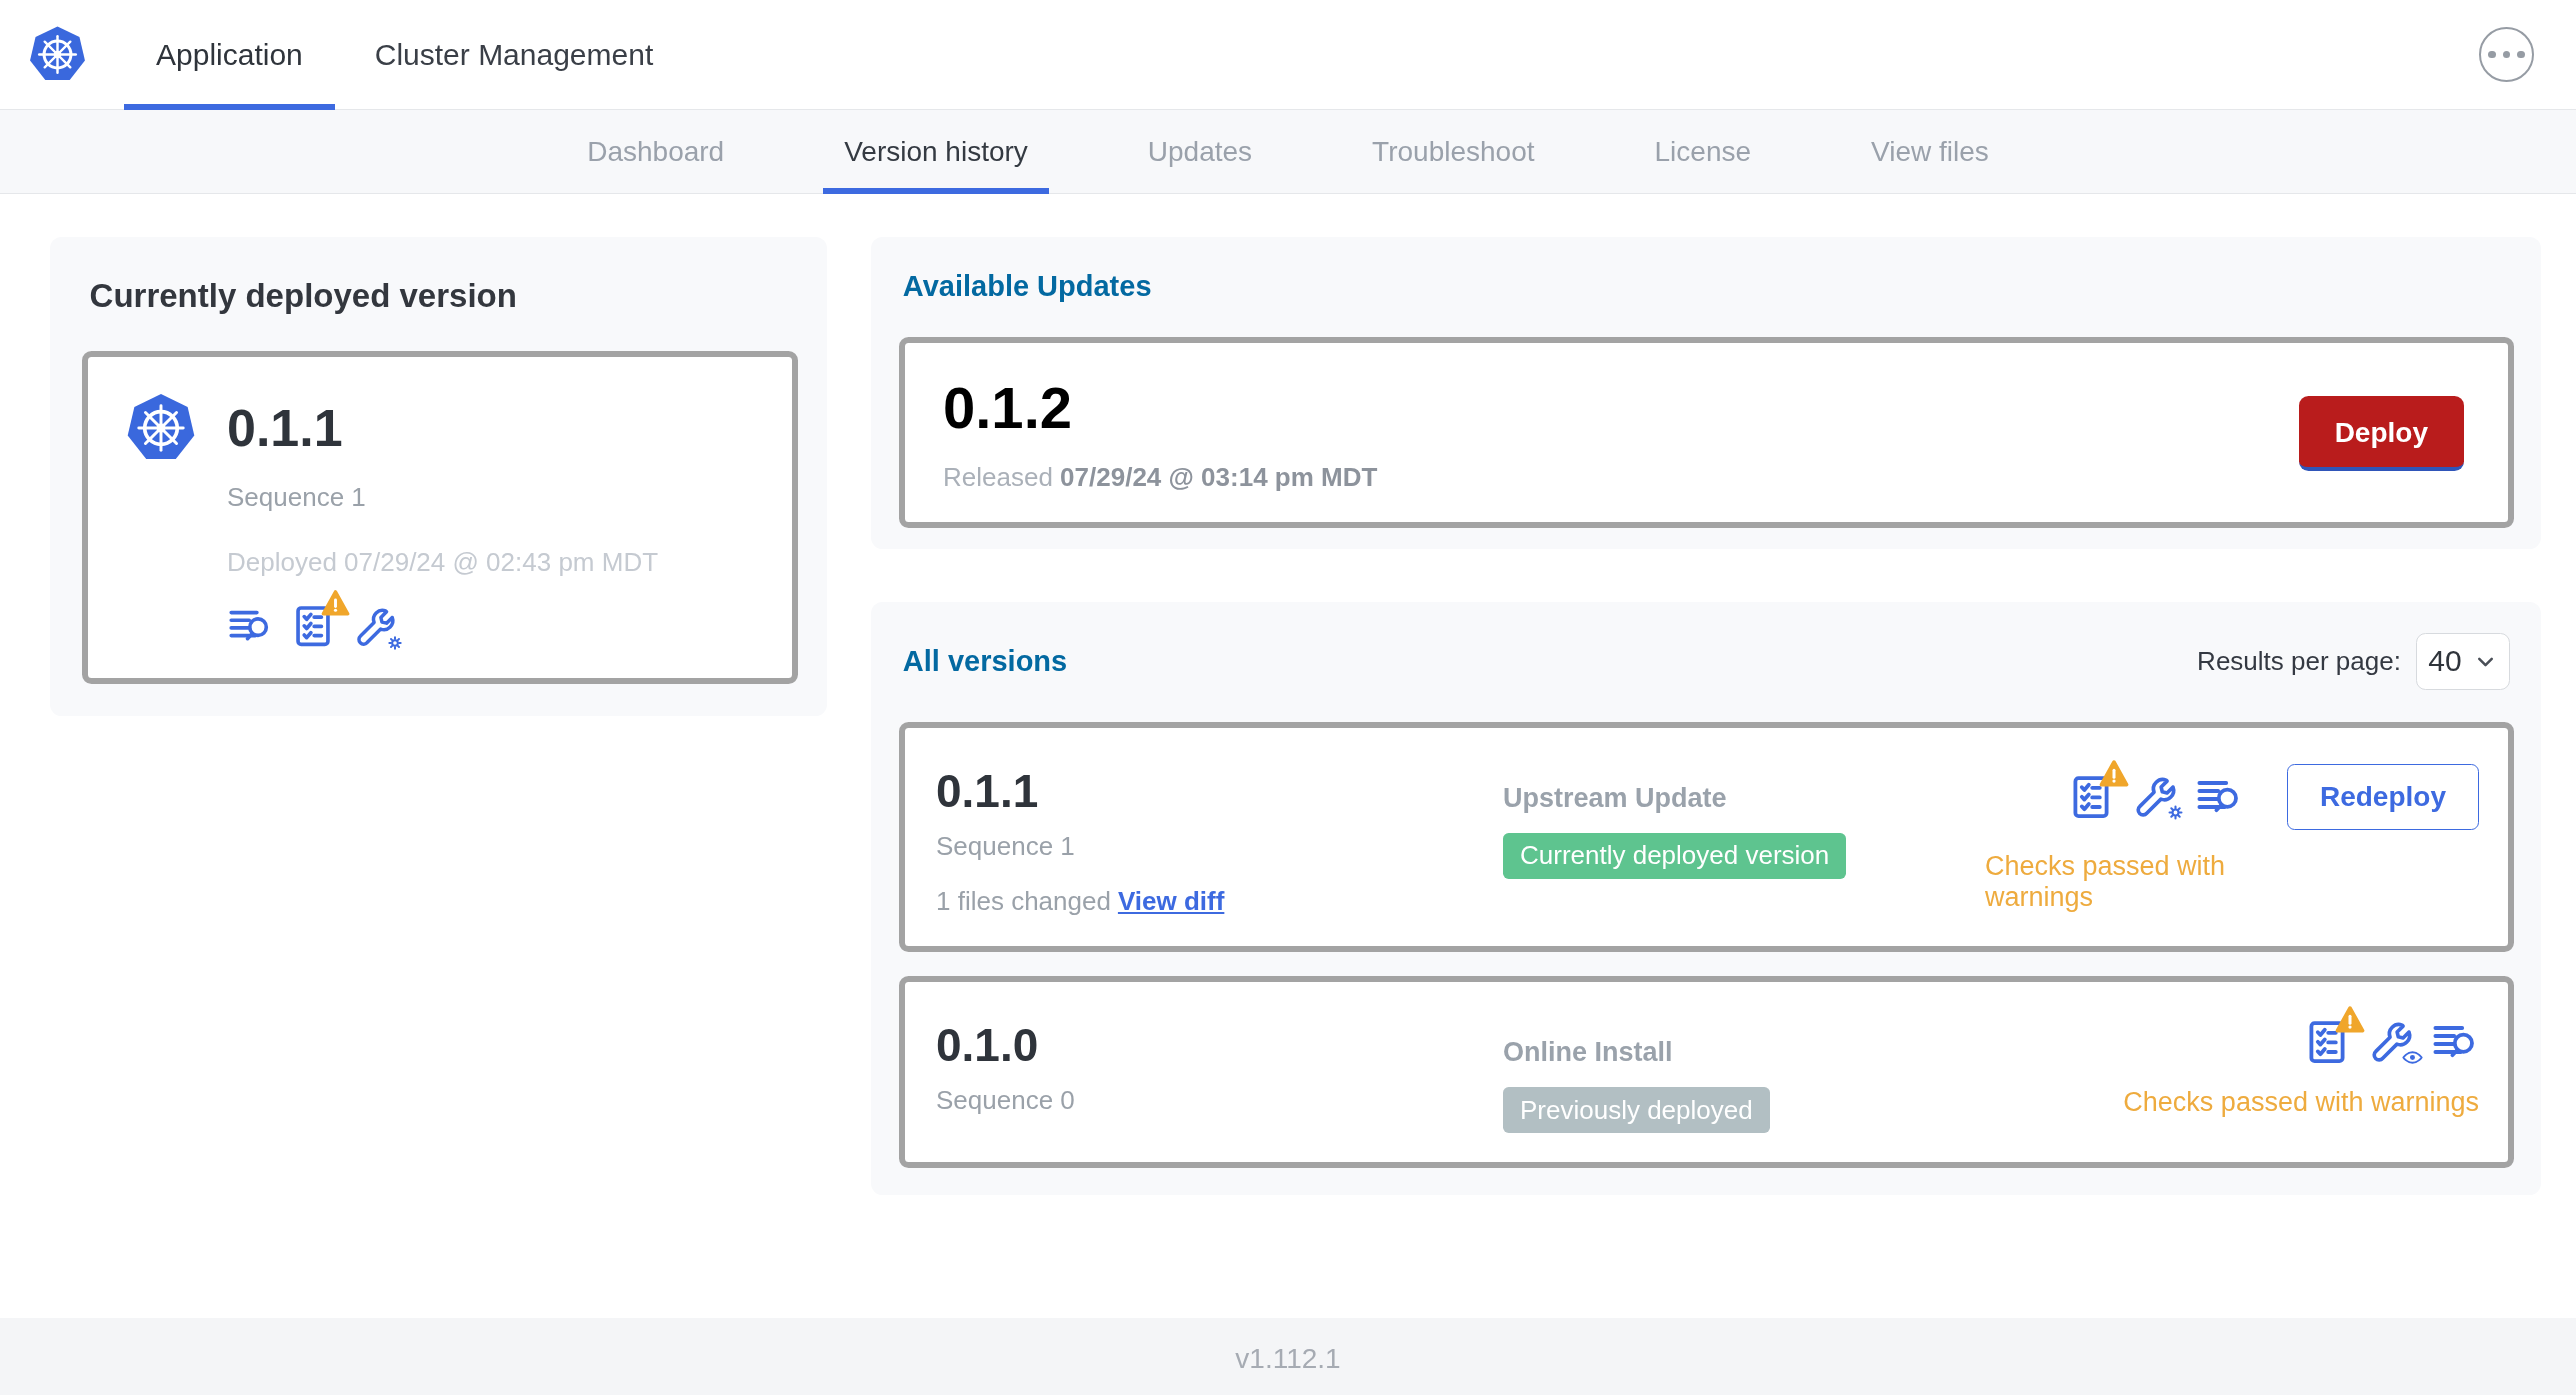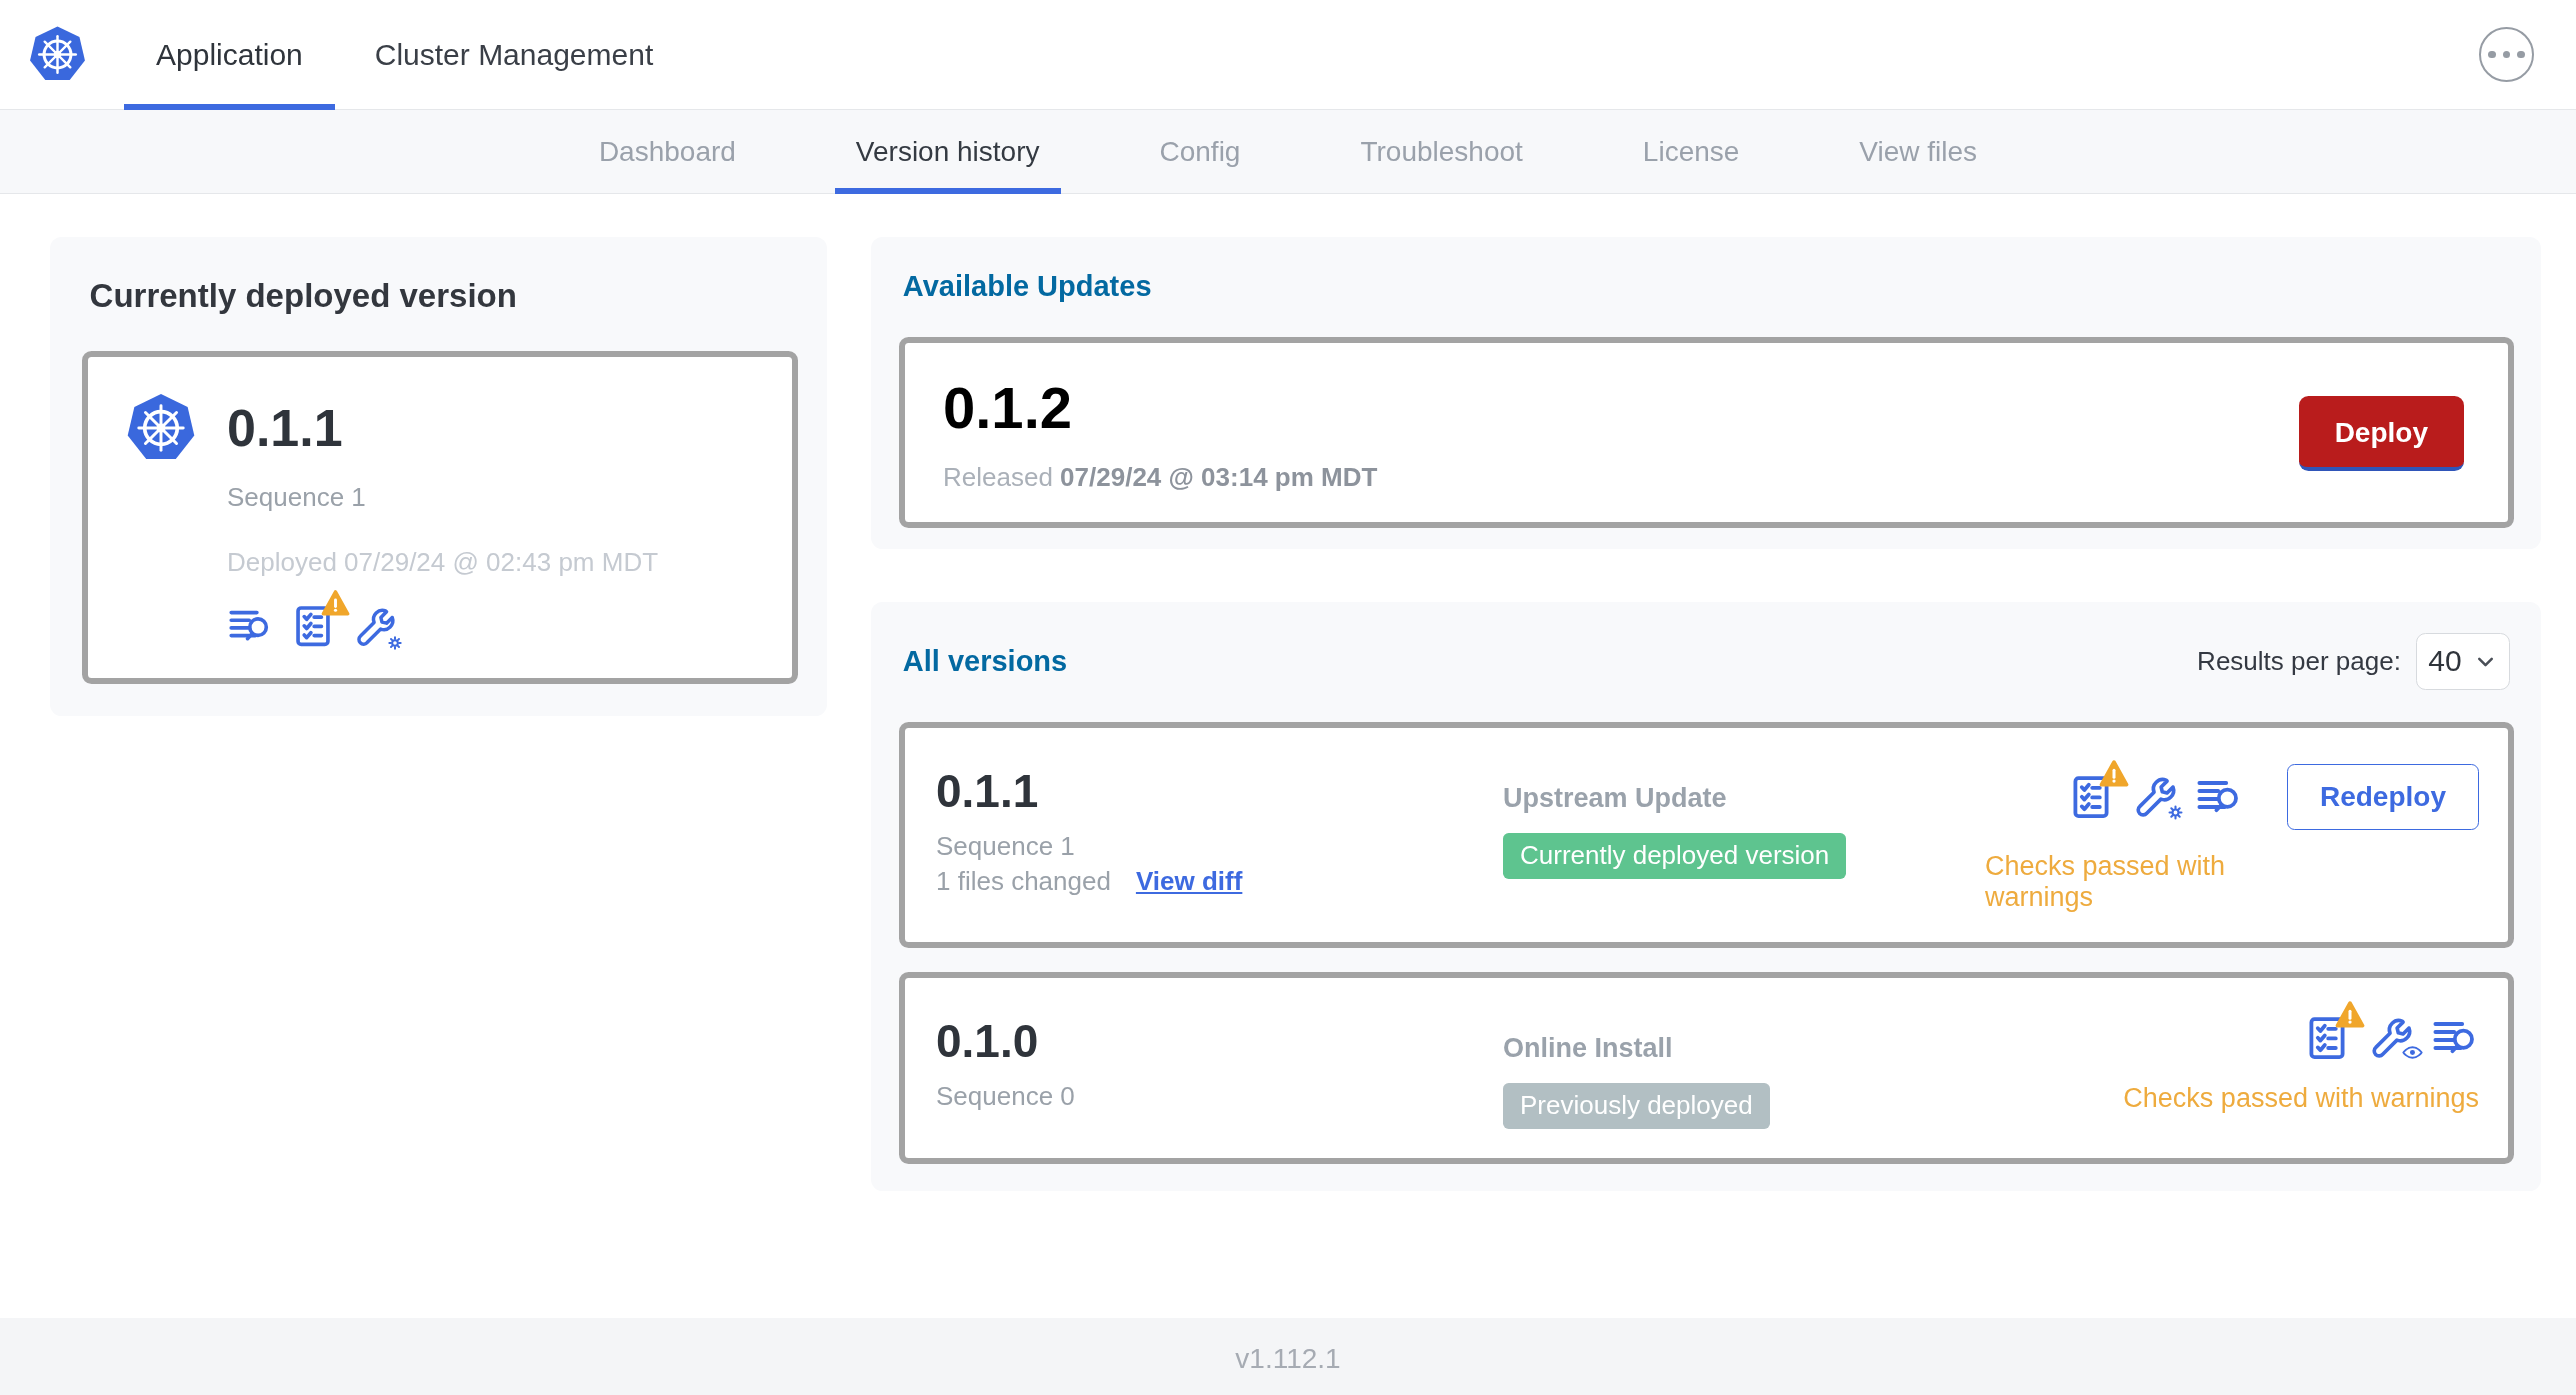--- a/index.html
+++ b/index.html
@@ -71,21 +71,21 @@
   .rpp-label { font-size:26px; color:#343942; }
   .select-box { width:94px; height:57px; background:#fff; border:1px solid #d7dade; border-radius:9.5px;
     display:flex; align-items:center; justify-content:center; gap:11.5px; font-size:30px; color:#2f343b;
     cursor:pointer; }
 
   .version-row { padding:36px 29px 29px 31px; display:flex; align-items:flex-start; }
   .version-row + .version-row { margin-top:24px; }
   .vr-left { width:567px; flex:none; }
   .vr-version { font-size:46px; font-weight:700; color:#2f343b; }
   .vr-seq { font-size:26px; color:#9aa1a9; margin-top:13.4px; }
-  .vr-files { display:flex; align-items:flex-start; gap:25px; margin-top:4px; font-size:26px; color:#9aa1a9; }
+  .vr-files { display:flex; align-items:flex-start; gap:7px; margin-top:24px; font-size:26px; color:#9aa1a9; }
   .view-diff { color:#3d6ae0; font-weight:700; text-decoration:underline; cursor:pointer; }
   .vr-mid { width:482px; flex:none; margin-top:19px; }
   .vr-source { font-size:27px; font-weight:600; color:#9aa2ab; }
   .badge { display:inline-block; margin-top:19px; padding:7.6px 17px; border-radius:5.7px;
     font-size:26px; font-weight:500; color:#fff; white-space:nowrap; }
   .badge--green { background:#5ec48f; }
   .badge--gray  { background:#b2bfc3; }
   .vr-right { margin-left:auto; display:flex; flex-direction:column; align-items:flex-end; }
   .vr-actions { display:flex; align-items:center; gap:17px; color:#3d6ae0; }
   .redeploy-btn { margin-left:27px; background:#fff; color:#3d6ae0; font-size:28px; font-weight:700;
@@ -173,21 +173,21 @@
 </div>
 
 <div class="subnav">
   <div class="subnav-item">
       <span>Dashboard</span>
     </div>
   <div class="subnav-item active">
       <span>Version history</span>
     </div>
   <div class="subnav-item">
-      <span>Config</span>
+      <span>Updates</span>
     </div>
   <div class="subnav-item">
       <span>Troubleshoot</span>
     </div>
   <div class="subnav-item">
       <span>License</span>
     </div>
   <div class="subnav-item">
       <span>View files</span>
     </div>

